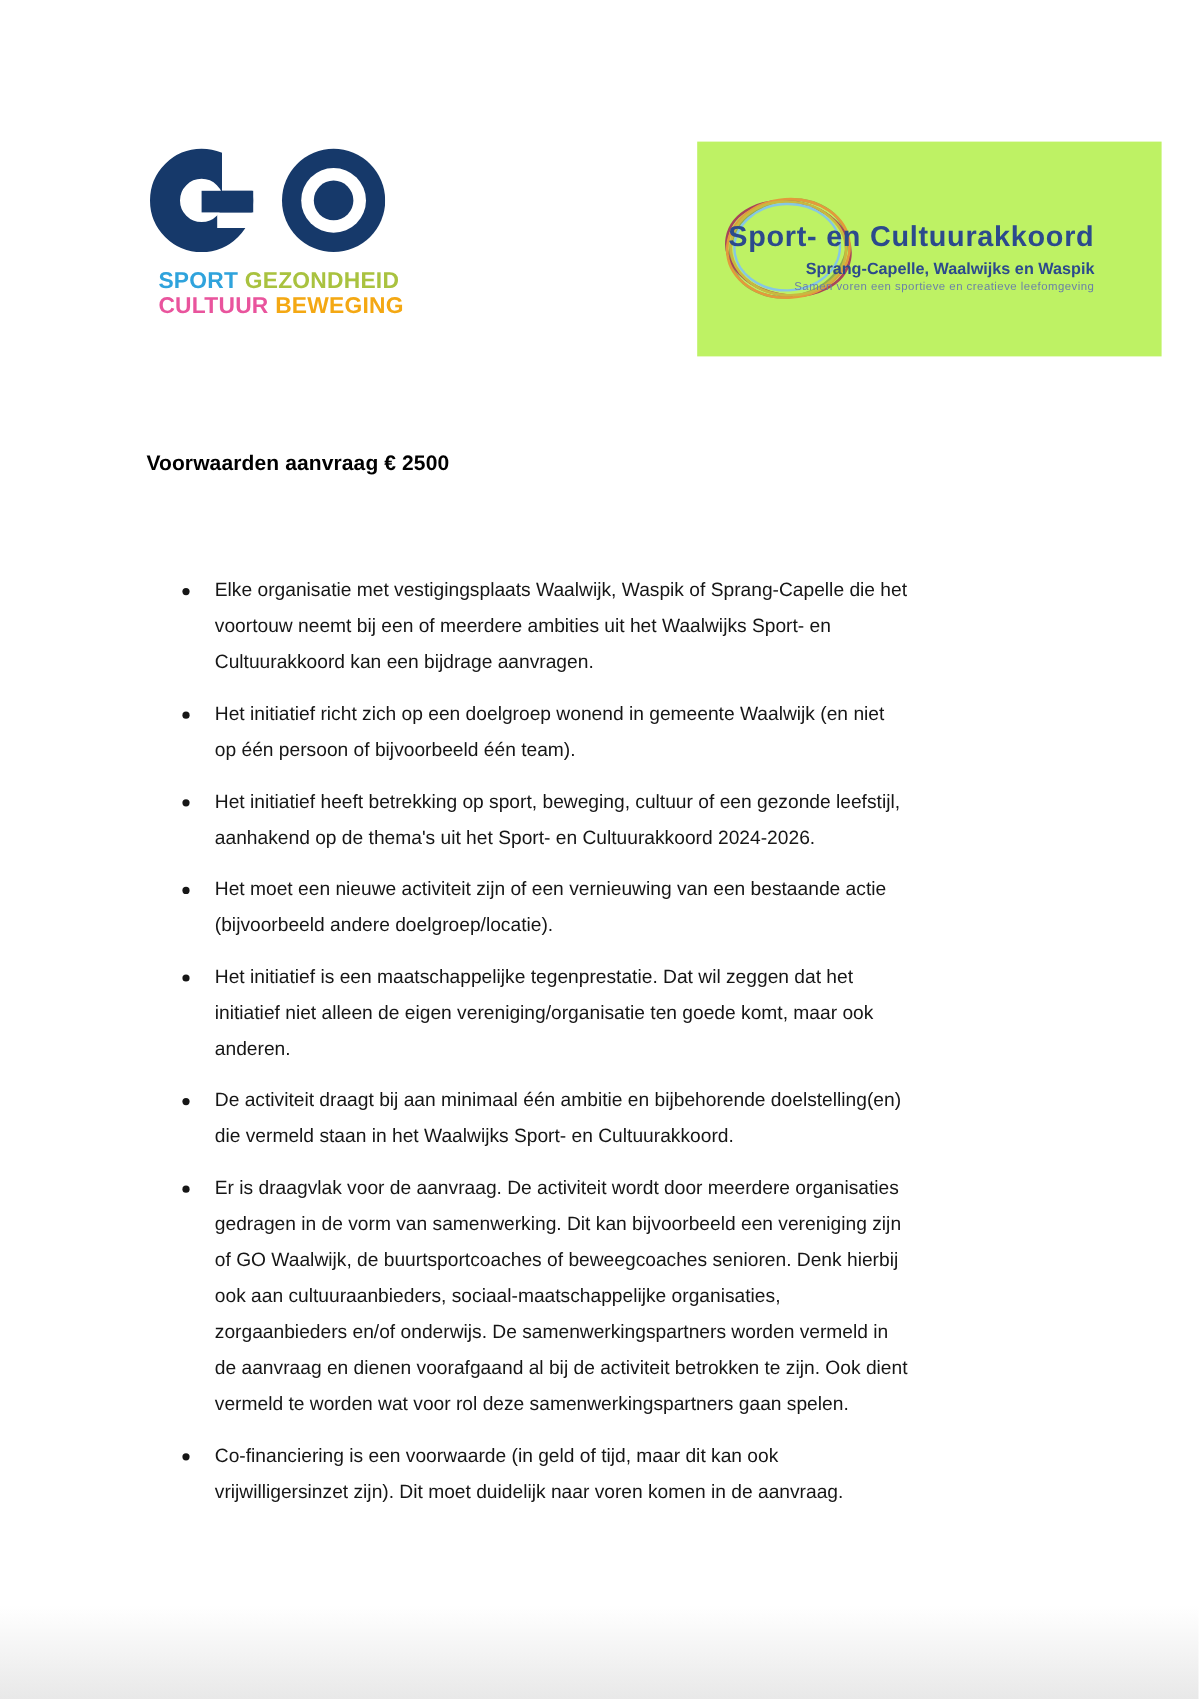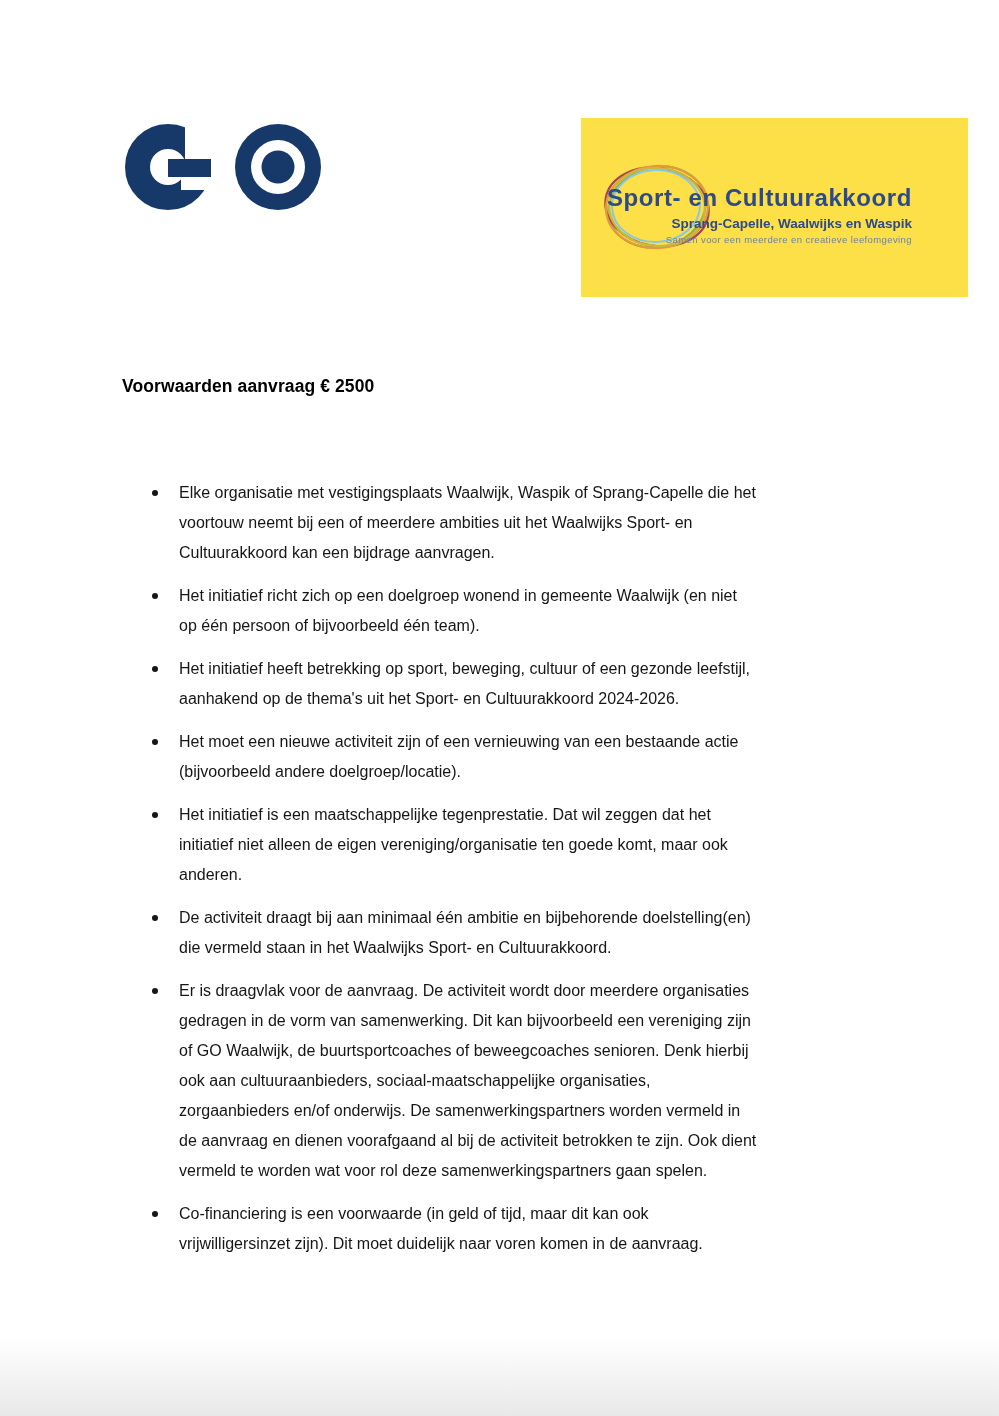--- a/index.html
+++ b/index.html
@@ -11,21 +11,21 @@
   
   .go-logo { position:absolute; left:125px; top:118px; width:230px; }
   .go-logo svg { display:block; }
   .go-tagline { margin:9px 0 0 7px; font-weight:bold; font-size:19px; line-height:20.5px; letter-spacing:0.2px; white-space:nowrap; }
   .w-sport    { color:#2FA3DC; }
   .w-gezond   { color:#A9C23F; }
   .w-cultuur  { color:#E9549D; }
   .w-beweging { color:#F4A813; }
 
   
-  .akkoord-box { position:absolute; left:581px; top:118px; width:387px; height:179px; background:#fde047; }
+  .akkoord-box { position:absolute; left:581px; top:118px; width:387px; height:179px; background:#bef264; }
   .akkoord-rings { position:absolute; left:20px; top:42px; }
   .akkoord-text { position:absolute; right:56px; top:66px; text-align:right; white-space:nowrap; }
   .akkoord-title    { font-size:24px; font-weight:bold; color:#2C4A8C; letter-spacing:0.6px; }
   .akkoord-subtitle { font-size:13.5px; font-weight:bold; color:#2C4A8C; margin-top:4px; }
   .akkoord-tagline  { font-size:9.5px; color:#6A80A8; margin-top:3px; letter-spacing:0.4px; }
 
   
   .doc-heading {
     position:absolute; left:122px; top:376px;
     font-size:17.5px; font-weight:bold; color:#000; letter-spacing:0.1px;
@@ -61,34 +61,38 @@
         <rect x="60" y="0" width="30" height="41" fill="#ffffff"></rect>
         <rect x="56" y="59" width="34" height="13" fill="#ffffff"></rect>
         <rect x="43" y="41" width="43" height="18" fill="#16396A"></rect>
       </g>
       <g>
         <circle cx="153" cy="49" r="43" fill="#16396A"></circle>
         <circle cx="153" cy="49" r="27" fill="#ffffff"></circle>
         <circle cx="153" cy="49" r="16.5" fill="#16396A"></circle>
       </g>
     </svg>
+    <div class="go-tagline">
+      <div><span class="w-sport">SPORT</span> <span class="w-gezond">GEZONDHEID</span></div>
+      <div><span class="w-cultuur">CULTUUR</span> <span class="w-beweging">BEWEGING</span></div>
+    </div>
   </div>
 
   <div class="akkoord-box">
     <svg class="akkoord-rings" width="112" height="94" viewBox="0 0 112 94">
       <ellipse cx="56" cy="47" rx="49" ry="40" fill="none" stroke="#8FAE4C" stroke-width="2.2" transform="rotate(-14 56 47)"></ellipse>
       <ellipse cx="56" cy="47" rx="52" ry="39" fill="none" stroke="#A84459" stroke-width="2.2" transform="rotate(10 56 47)"></ellipse>
       <ellipse cx="56" cy="47" rx="51" ry="41" fill="none" stroke="#E39A3B" stroke-width="2.2" transform="rotate(-4 56 47)"></ellipse>
       <ellipse cx="56" cy="47" rx="48" ry="39" fill="none" stroke="#C9B93F" stroke-width="2.2" transform="rotate(4 56 47)"></ellipse>
       <ellipse cx="55" cy="46" rx="44" ry="36" fill="none" stroke="#86C7E4" stroke-width="2" transform="rotate(-2 55 46)"></ellipse>
     </svg>
     <div class="akkoord-text">
       <div class="akkoord-title">Sport- en Cultuurakkoord</div>
       <div class="akkoord-subtitle">Sprang-Capelle, Waalwijks en Waspik</div>
-      <div class="akkoord-tagline">Samen voor een meerdere en creatieve leefomgeving</div>
+      <div class="akkoord-tagline">Samen voren een sportieve en creatieve leefomgeving</div>
     </div>
   </div>
 
   <div class="doc-heading">Voorwaarden aanvraag € 2500</div>
 
   <ul class="bullets">
     <li>Elke organisatie met vestigingsplaats Waalwijk, Waspik of Sprang-Capelle die het
 voortouw neemt bij een of meerdere ambities uit het Waalwijks Sport- en
 Cultuurakkoord kan een bijdrage aanvragen.</li>
     <li>Het initiatief richt zich op een doelgroep wonend in gemeente Waalwijk (en niet

